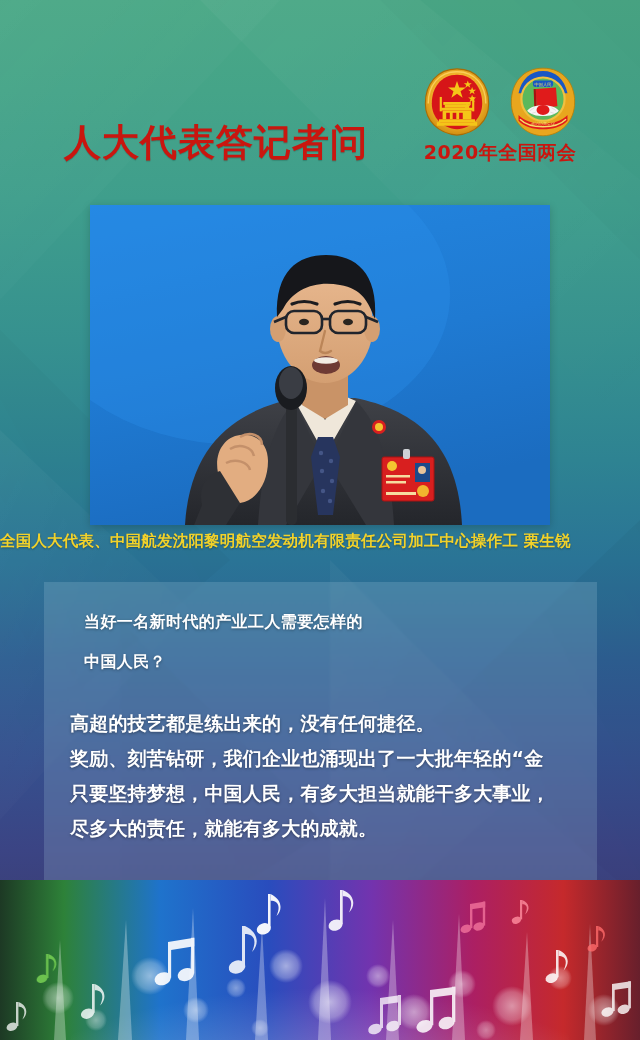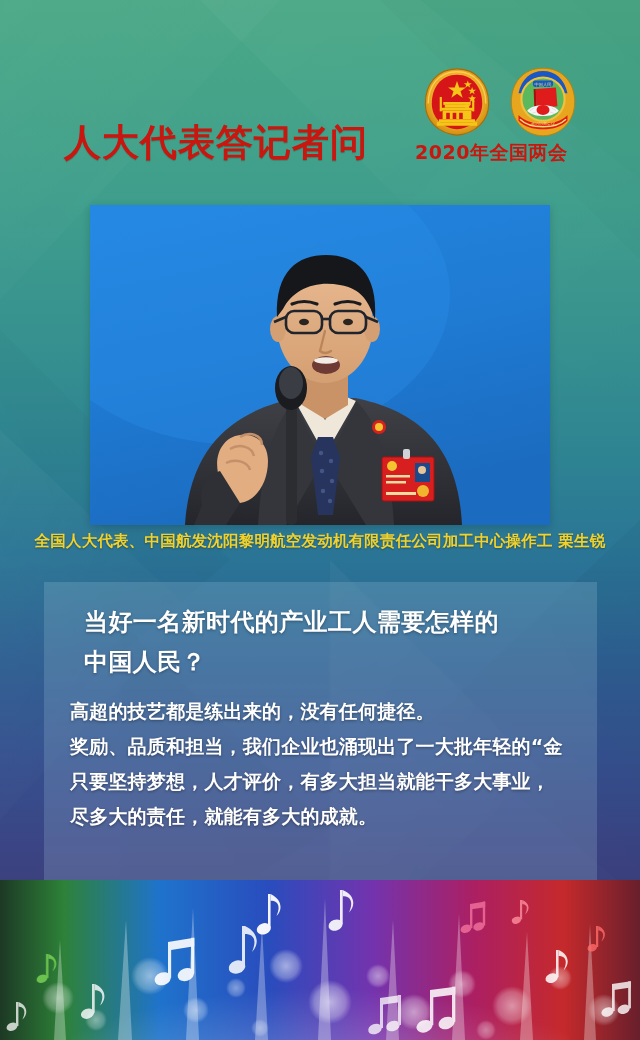--- a/index.html
+++ b/index.html
@@ -48,62 +48,61 @@
 
   .emblems{
     position:absolute; left:415px; top:62px;
     width:170px; height:80px;
     display:flex; align-items:center; justify-content:center; gap:14px;
   }
   .emblem{ width:72px; height:76px; display:block; }
 
   .subtitle{
     position:absolute; left:415px; top:140px; width:170px;
-    text-align:left;
+    text-align:center;
     font-size:19px; font-weight:bold; color:#c9160f;
     letter-spacing:.5px; white-space:nowrap;
   }
 
   
   .photo-frame{
     position:absolute; left:90px; top:205px;
     width:460px; height:320px;
     background:#1f7fd6;
     overflow:hidden;
     box-shadow:0 2px 8px rgba(0,0,0,.18);
   }
   .photo-svg{ display:block; width:460px; height:320px; }
 
   
   .caption{
     position:absolute; left:0; top:531px; width:640px;
-    text-align:center;
     font-size:15.5px; font-weight:bold; color:#f2d22a;
     letter-spacing:.2px; white-space:nowrap;
     text-shadow:0 1px 2px rgba(0,0,0,.30);
   }
 
   
   .card{
     position:absolute; left:44px; top:582px;
     width:553px; height:348px;
     background:rgba(168,205,225,.22);
     backdrop-filter:blur(1px);
     padding:20px 22px 0 26px;
   }
 
   .question{
     color:#ffffff; font-weight:bold;
-    font-size:24px; line-height:40px;
+    font-size:16px; line-height:40px;
     letter-spacing:.4px;
     padding-left:14px;
     text-shadow:0 1px 3px rgba(0,0,0,.35);
   }
 
-  .answers{ margin-top:12px; }
+  .answers{ margin-top:24px; }
   .answer-line{
     color:#ffffff; font-weight:bold;
     font-size:19px; line-height:35px;
     letter-spacing:.2px;
     text-shadow:0 1px 3px rgba(0,0,0,.4);
   }
 
   
   .music-footer{
     position:absolute; left:0; bottom:0; width:640px; height:160px;
@@ -318,22 +317,22 @@
 
   <div class="caption">全国人大代表、中国航发沈阳黎明航空发动机有限责任公司加工中心操作工 栗生锐</div>
 
   <div class="card">
     <div class="question">
       <div>当好一名新时代的产业工人需要怎样的</div>
       <div>中国人民？</div>
     </div>
     <div class="answers">
       <div class="answer-line">高超的技艺都是练出来的，没有任何捷径。</div>
-      <div class="answer-line">奖励、品质和担当，我们企业也涌现出了一大批年轻的“金</div>
-      <div class="answer-line">只要坚持梦想，人才评价，有多大担当就能干多大事业，</div>
+      <div class="answer-line">奖励、刻苦钻研，我们企业也涌现出了一大批年轻的“金</div>
+      <div class="answer-line">只要坚持梦想，中国人民，有多大担当就能干多大事业，</div>
       <div class="answer-line">尽多大的责任，就能有多大的成就。</div>
     </div>
   </div>
 
   <div class="music-footer">
     <svg class="music-svg" viewBox="0 0 640 160">
       <defs>
         <linearGradient id="spectrum" x1="0" y1="0" x2="1" y2="0">
           <stop offset="0%" stop-color="#1d3b22"></stop>
           <stop offset="10%" stop-color="#2f8a38"></stop>

